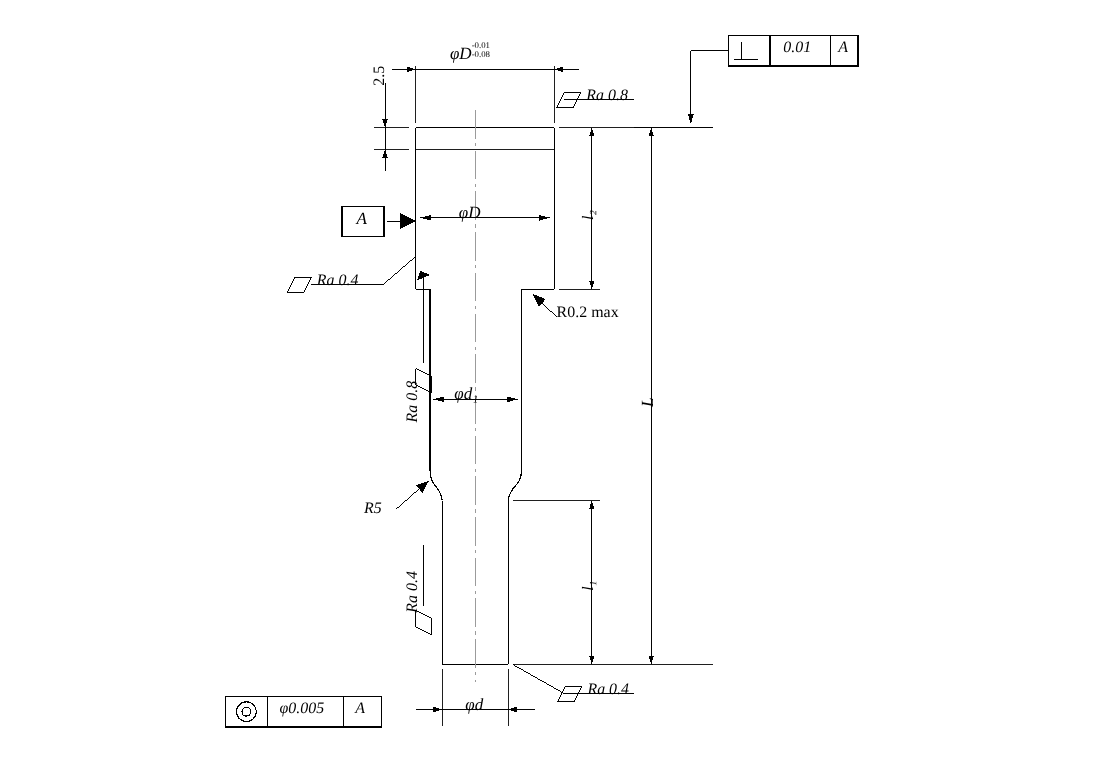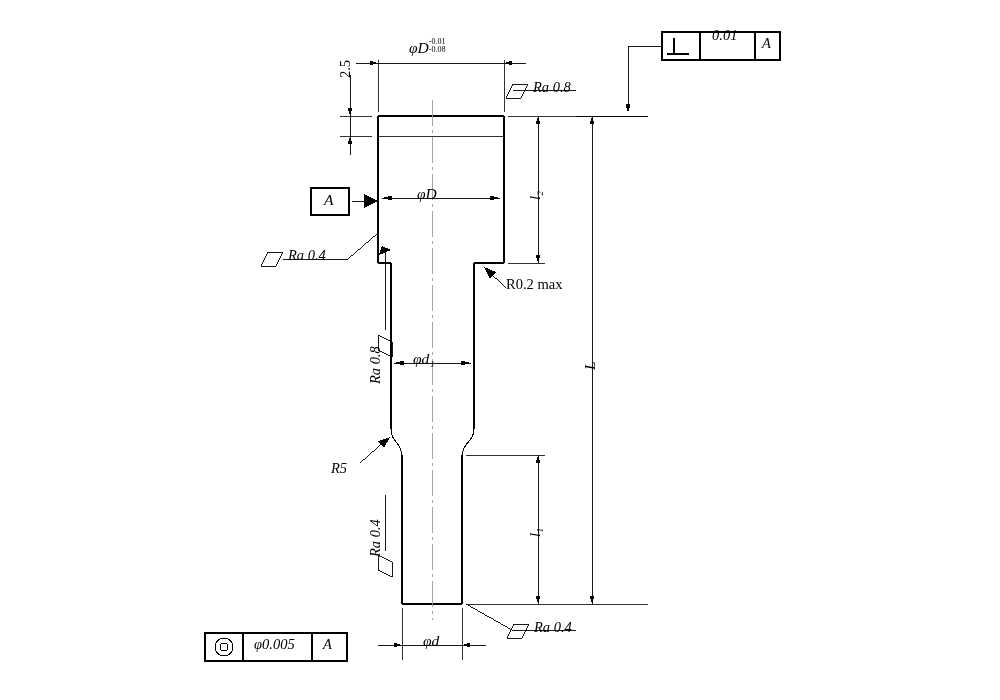--- a/index.html
+++ b/index.html
@@ -187,33 +187,33 @@
   <div class="lbl sz15 it" style="left:423px; top:633px;">φd</div>
 
   <div class="lbl sz14 it rot90" style="left:528px; top:200px;">l₂</div>
 
   <div class="lbl sz14 it rot90" style="left:528px; top:537px;">l₁</div>
 
   <div class="lbl sz15 it rot90" style="left:582px; top:370px;">L</div>
 
   <div class="lbl sz14" style="left:506px; top:277px;font-family:Liberation Serif, serif;">R0.2 max</div>
 
-  <div class="lbl sz14 it" style="left:331px; top:455px;margin-top:6px;">R5</div>
+  <div class="lbl sz14 it" style="left:331px; top:455px;">R5</div>
 
   <div class="lbl sz14 it" style="left:533px; top:80px;">Ra 0.8</div>
 
   <div class="lbl sz14 it" style="left:288px; top:248px;">Ra 0.4</div>
 
   <div class="lbl sz14 it rot90" style="left:368px; top:384px;">Ra 0.8</div>
 
   <div class="lbl sz14 it rot90" style="left:368px; top:557px;">Ra 0.4</div>
 
   <div class="lbl sz14 it" style="left:534px; top:620px;">Ra 0.4</div>
 
-  <div class="lbl sz14 it" style="left:712px; top:28px;">0.01</div>
+  <div class="lbl sz14 it" style="left:712px; top:36px;">0.01</div>
   <div class="lbl sz14 it" style="left:762px; top:36px;">A</div>
 
   <div class="lbl sz15 it" style="left:324px; top:192px;">A</div>
 
   <div class="lbl sz14 it" style="left:254px; top:637px;font-family:Liberation Serif, serif;">φ0.005</div>
   <div class="lbl sz14 it" style="left:323px; top:637px;">A</div>
 
 </div>
 
 </body></html>

